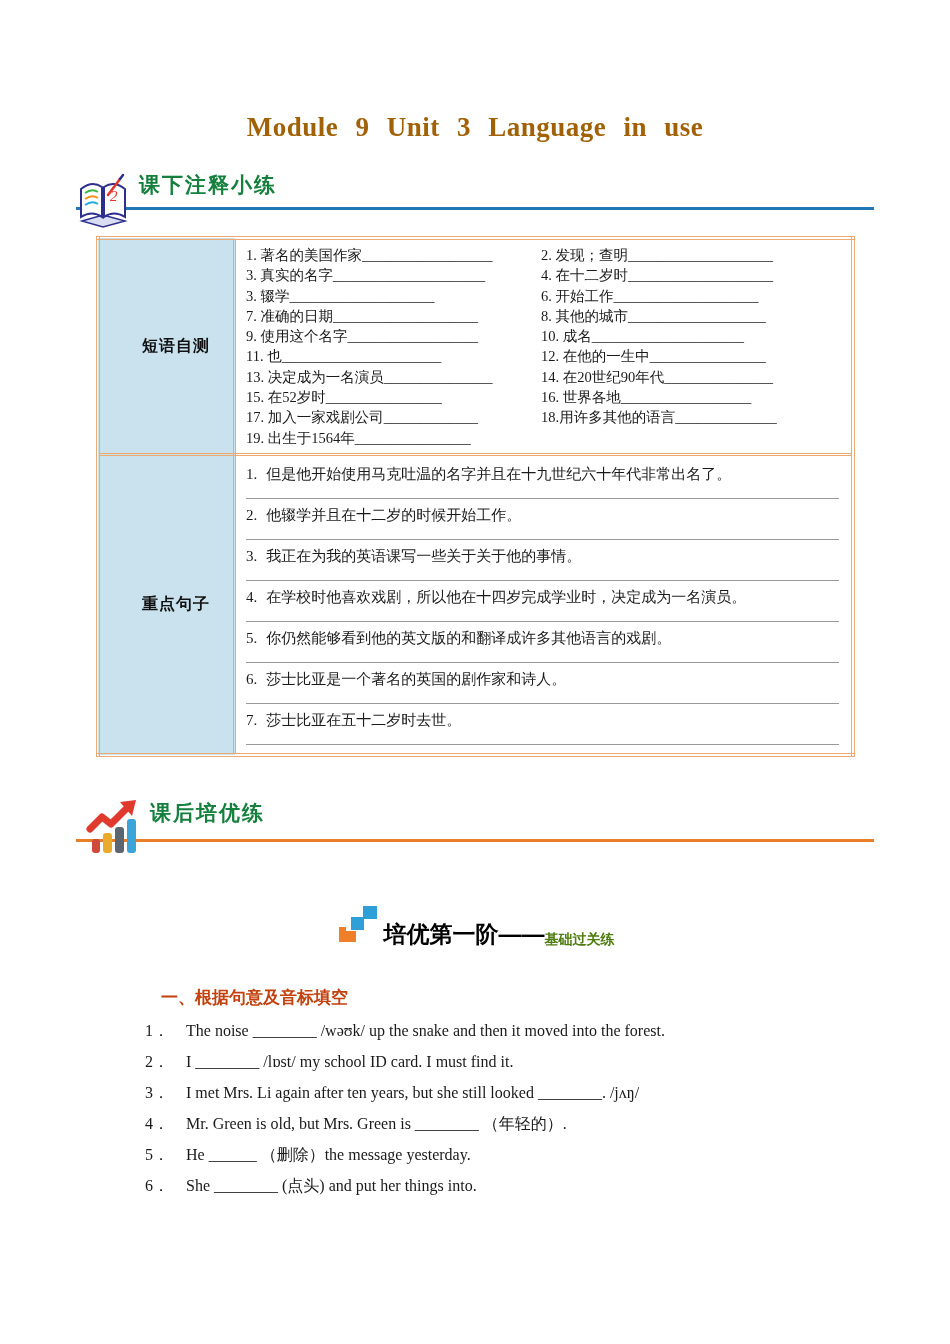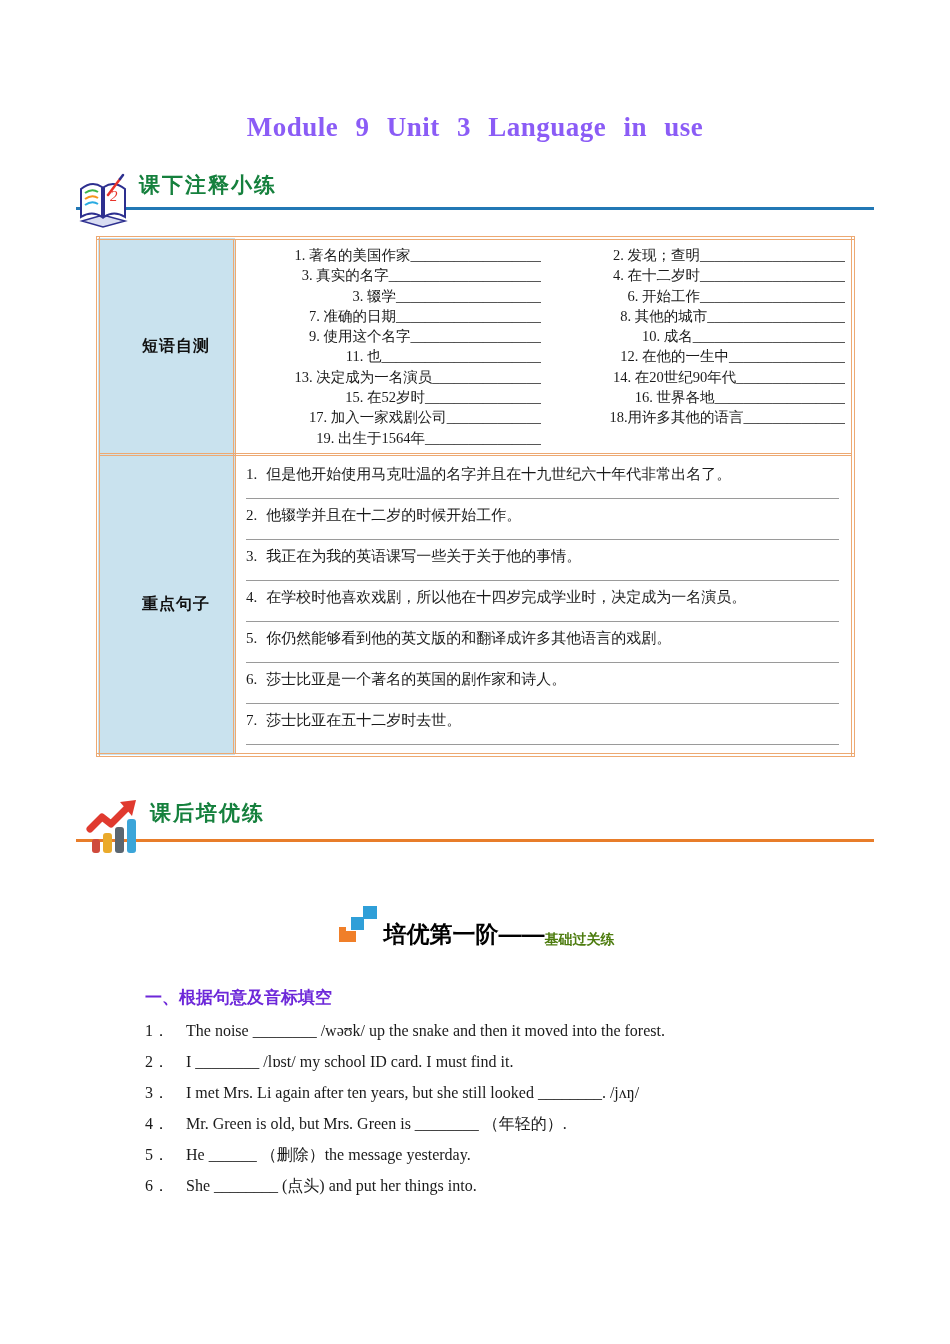--- a/index.html
+++ b/index.html
@@ -1,57 +1,57 @@
 <!DOCTYPE html>
 <html><head>
 <meta charset="utf-8">
 <style>
   html,body{margin:0;padding:0;background:#ffffff;}
   .page{width:950px;height:1344px;background:#ffffff;position:relative;overflow:hidden;
         font-family:"Liberation Serif",serif;color:#111;}
   .title{padding-top:112px;text-align:center;font-family:"Liberation Serif",serif;
-         font-weight:bold;font-size:27px;color:#8b5cf6;word-spacing:10px;letter-spacing:0.5px;}
+         font-weight:bold;font-size:27px;color:#a16207;word-spacing:10px;letter-spacing:0.5px;}
 
   
   .sec-head{display:flex;align-items:flex-end;margin-left:75px;margin-top:28px;position:relative;}
   .sec-icon{position:relative;z-index:2;margin-bottom:-12px;}
   .sec-label{color:#15803d;font-weight:bold;font-size:21px;letter-spacing:2px;
              font-family:Liberation Mono, monospace;padding:0 0 22px 8px;position:relative;}
   .divider-blue{height:3px;background:#2278b5;margin:-14px 76px 0 76px;position:relative;z-index:1;}
   .divider-orange{height:3px;background:#e87d2a;margin:-10px 76px 0 76px;position:relative;z-index:1;}
 
   
   table.note-table{border-collapse:collapse;width:759px;margin:26px 0 0 96px;
                    border:4px double #eda972;}
   table.note-table td{border:3px double #eda972;vertical-align:middle;}
   td.label-cell{width:112px;background:#c9e2ee;font-family:"Liberation Sans",sans-serif;
                 font-weight:bold;font-size:16px;text-align:center;letter-spacing:1px;padding-left:20px;}
   td.content-cell{padding:5px 6px 5px 10px;background:#ffffff;vertical-align:top;}
 
   .phrase-grid{display:grid;grid-template-columns:295px 1fr;font-size:14.5px;
-               line-height:20.3px;white-space:nowrap;overflow:hidden;color:#1a1a1a;text-align:right;}
+               line-height:20.3px;white-space:nowrap;overflow:hidden;color:#1a1a1a;}
   .phrase-grid div{overflow:hidden;}
 
   .sentence{margin:0;}
   .sent-row{display:flex;gap:9px;font-size:15px;line-height:19px;padding-top:4px;color:#1a1a1a;}
   .sent-num{flex-shrink:0;}
   .answer-line{height:14px;border-bottom:1px solid #9a9a9a;margin:0 6px 3px 0;}
 
   
   .stage{margin-top:30px;text-align:center;}
   .stage-inner{display:inline-flex;align-items:flex-end;}
   .stage-icon{margin-right:6px;margin-bottom:2px;}
   .stage-main{font-family:"Liberation Sans",sans-serif;font-weight:bold;font-size:23px;color:#000;margin-top:47px;}
   .stage-sub{font-family:Liberation Serif, serif;font-weight:bold;font-size:14px;color:#4d7c0f;
              padding-bottom:1px;}
 
   
   .exercises{margin:36px 60px 0 145px;}
   .ex-part-title{font-family:"Liberation Sans",sans-serif;font-weight:bold;font-size:17px;
-                 color:#6d28d9;margin:0 0 12px 0;}
+                 color:#c2410c;margin:0 0 12px 16px;}
   .ex-part-title.second{margin-top:16px;}
   .ex-item{display:flex;margin-bottom:11px;font-size:16px;line-height:20px;color:#1a1a1a;}
   .ex-num{width:41px;flex-shrink:0;}
   .ex-text{flex:1;}
 </style>
 </head>
 <body>
 
 <div class="page">
 

